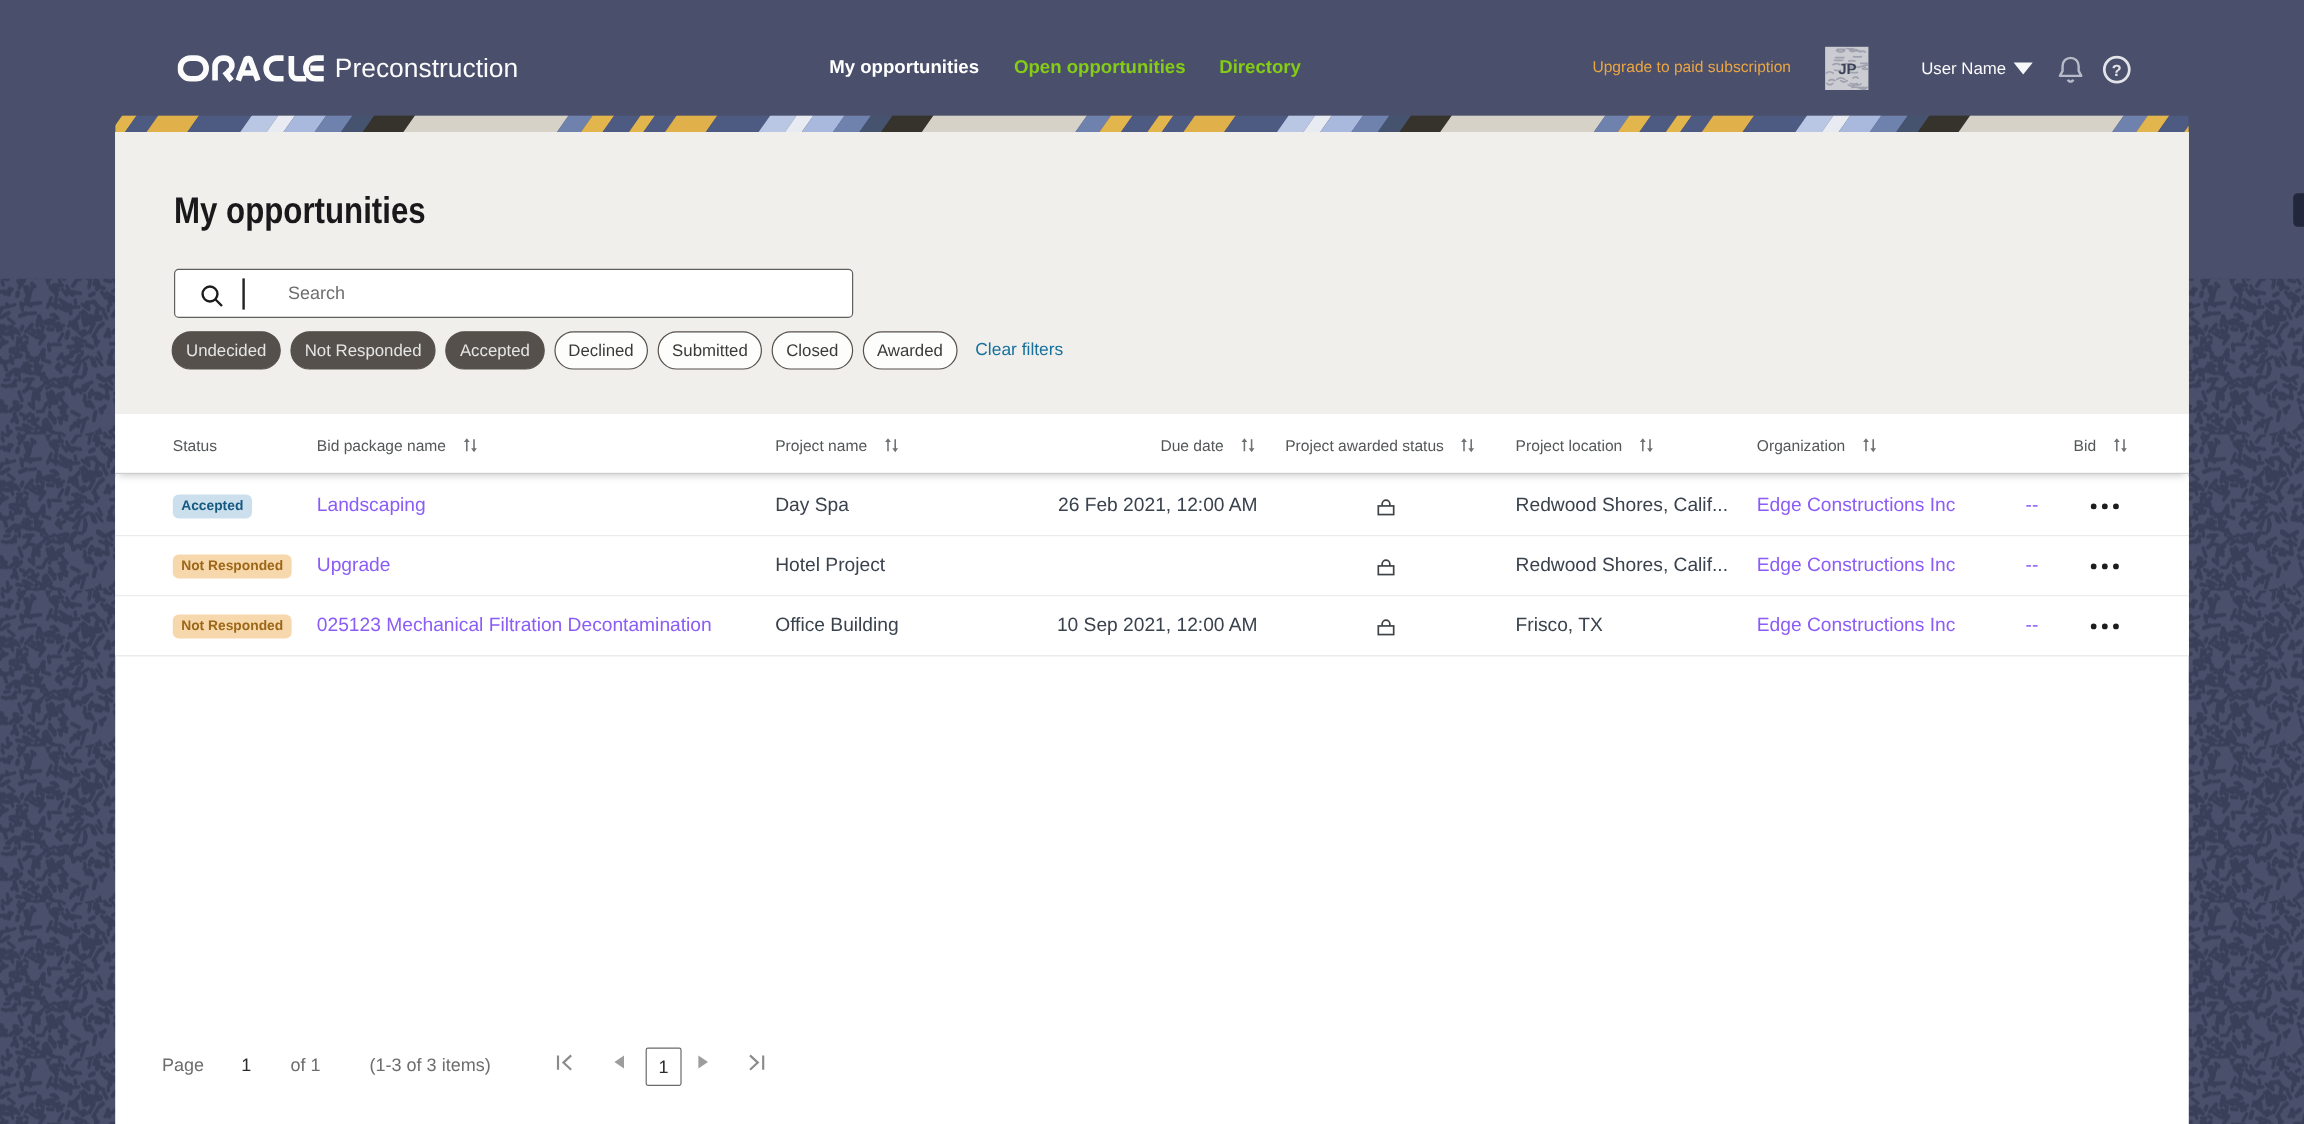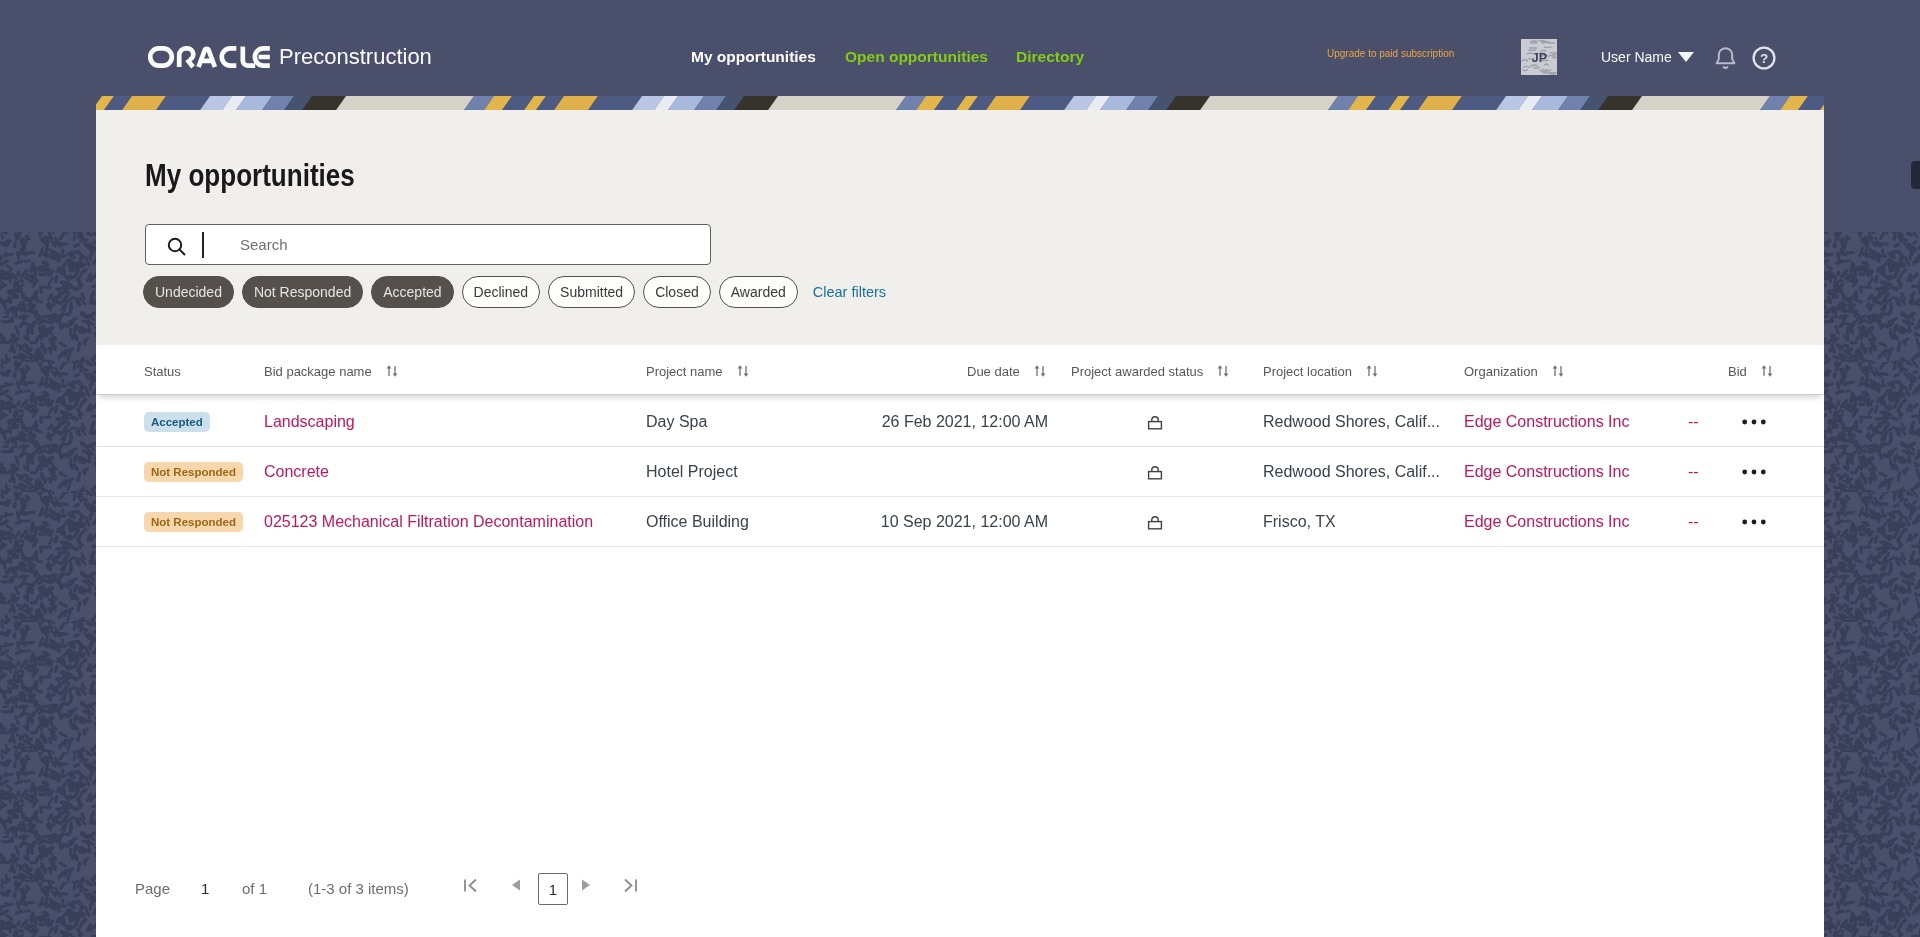--- a/index.html
+++ b/index.html
@@ -9,21 +9,21 @@
   .topbar { position:absolute; left:0; top:0; width:1920px; height:96px; background:#4a4f6b; z-index:3; }
   .strip { position:absolute; left:96px; top:96px; width:1728px; height:14px; overflow:hidden; z-index:2; }
   .card { position:absolute; left:96px; top:110px; width:1728px; height:827px; background:#fff; z-index:2; }
   .graysec { position:absolute; left:0; top:0; width:1728px; height:235px; background:#f1efec; }
   .logo { position:absolute; left:148px; top:44px; }
   .logotxt { position:absolute; left:279px; top:44px; color:#fbfbfc; font-size:22px; font-weight:400; letter-spacing:0px; }
   .navlink { position:absolute; top:48px; font-size:15.5px; font-weight:700; color:#84cc16; white-space:nowrap; }
   .nl1 { left:691px; color:#ffffff; }
   .nl2 { left:845px; }
   .nl3 { left:1016px; }
-  .upg { position:absolute; left:1327px; top:48px; font-size:10px; font-weight:400; color:#eba543; }
+  .upg { position:absolute; left:1327px; top:48px; font-size:13px; font-weight:400; color:#eba543; }
   .avatar { position:absolute; left:1521px; top:39px; width:36px; height:36px; background:#c8c9cf; overflow:hidden; }
   .uname { position:absolute; left:1601px; top:49px; font-size:14px; color:#fbfbfb; font-weight:400; }
   .caretdn { position:absolute; left:1678px; top:52px; width:0; height:0; border-left:8.5px solid transparent; border-right:8.5px solid transparent; border-top:10px solid #f6f7f9; }
   .bell { position:absolute; left:1715px; top:46px; }
   .help { position:absolute; left:1752px; top:46px; }
   .scrollthumb { position:absolute; right:0; top:161px; width:9px; height:28px; background:#23273c; border-radius:4px 0 0 4px; z-index:5; }
 
   h1 { position:absolute; left:49px; top:48px; font-size:31px; font-weight:700; color:#19181b; letter-spacing:0px; transform:scaleX(0.84); transform-origin:0 0; white-space:nowrap; }
   .search { position:absolute; left:49px; top:114px; width:566px; height:41px; background:#fff; border:1px solid #5f5f5f; border-radius:4px; }
   .search .ph { position:absolute; left:58px; top:11px; font-size:15px; color:#6f6f6f;padding-left:36px; }
@@ -31,21 +31,21 @@
   .search svg { position:absolute; left:20px; top:11px; }
   .pills { position:absolute; left:47px; top:166px; height:32px; }
   .pill { display:inline-block; height:32px; line-height:30px; padding:0 11px; border-radius:16px; border:1px solid #55504b; margin-right:8px; font-size:14px; color:#3a3a3a; vertical-align:top; background:#fdfdfc; }
   .pill.sel { background:#55504b; color:#e5e5e5; border-color:#55504b; font-weight:400; }
   .clearf { display:inline-block; height:32px; line-height:32px; margin-left:7px; font-size:14.5px; color:#17719c; vertical-align:top; }
 
   .thead { position:absolute; left:0; top:235px; width:1728px; height:50px; background:#fff; border-bottom:1px solid #cfcecd; box-shadow:0 5px 6px -3px rgba(90,90,90,0.3); z-index:2; }
   .hc { position:absolute; top:0; height:52px; display:flex; align-items:center; gap:13px; font-size:13px; color:#55585a; white-space:nowrap; }
   .row { position:absolute; left:0; width:1728px; height:50px; border-bottom:1px solid #e7e6e5; background:#fff; }
   .cell { position:absolute; top:0; height:50px; display:flex; align-items:center; font-size:16px; color:#39424d; white-space:nowrap; }
-  .blue { color:#be185d; }
+  .blue { color:#8b5cf6; }
   .badge { font-size:11.5px; font-weight:700; padding:4px 7px 4px; border-radius:5px; }
   .b-acc { background:#ccdfec; color:#175a80; }
   .b-nr  { background:#f7d8ad; color:#9c6717; }
 
   .pgfoot { position:absolute; left:0; top:752px; width:1728px; height:52px; font-size:15px; color:#6d6d6d;margin-left:15px; }
   .pgfoot span { position:absolute; top:50%; transform:translateY(-50%); }
   .pgbox { position:absolute; left:427px; top:11px; width:30px; height:32px; border:1px solid #6a6a6a; border-radius:2px; text-align:center; line-height:31px; color:#2c2c2c; font-size:15px; }
 </style>
 </head>
 <body>
@@ -765,21 +765,21 @@
             <circle cx="12" cy="3" r="2.4"></circle>
             <circle cx="21.3" cy="3" r="2.4"></circle>
           </g>
         </svg>
       </div>
   </div>
   <div class="row" style="top:337px;">
     <div class="cell" style="left:48px;">
         <span class="badge b-nr">Not Responded</span>
       </div>
-    <div class="cell blue" style="left:168px;">Concrete</div>
+    <div class="cell blue" style="left:168px;">Upgrade</div>
     <div class="cell" style="left:550px;">Hotel Project</div>
     <div class="cell" style="left:1051px;">
         <svg width="16" height="15" viewBox="0 0 16 15">
           <rect x="1.6" y="6.6" width="12.8" height="7.2" fill="none" stroke="#3f4346" stroke-width="1.4"></rect>
           <path d="M4.8 6.6 V5 a3.2 3.2 0 0 1 6.4 0 v1.6" fill="none" stroke="#3f4346" stroke-width="1.4"></path>
         </svg>
       </div>
     <div class="cell" style="left:1167px;">Redwood Shores, Calif...</div>
     <div class="cell blue" style="left:1368px;">Edge Constructions Inc</div>
     <div class="cell blue" style="left:1592px;">--</div>

